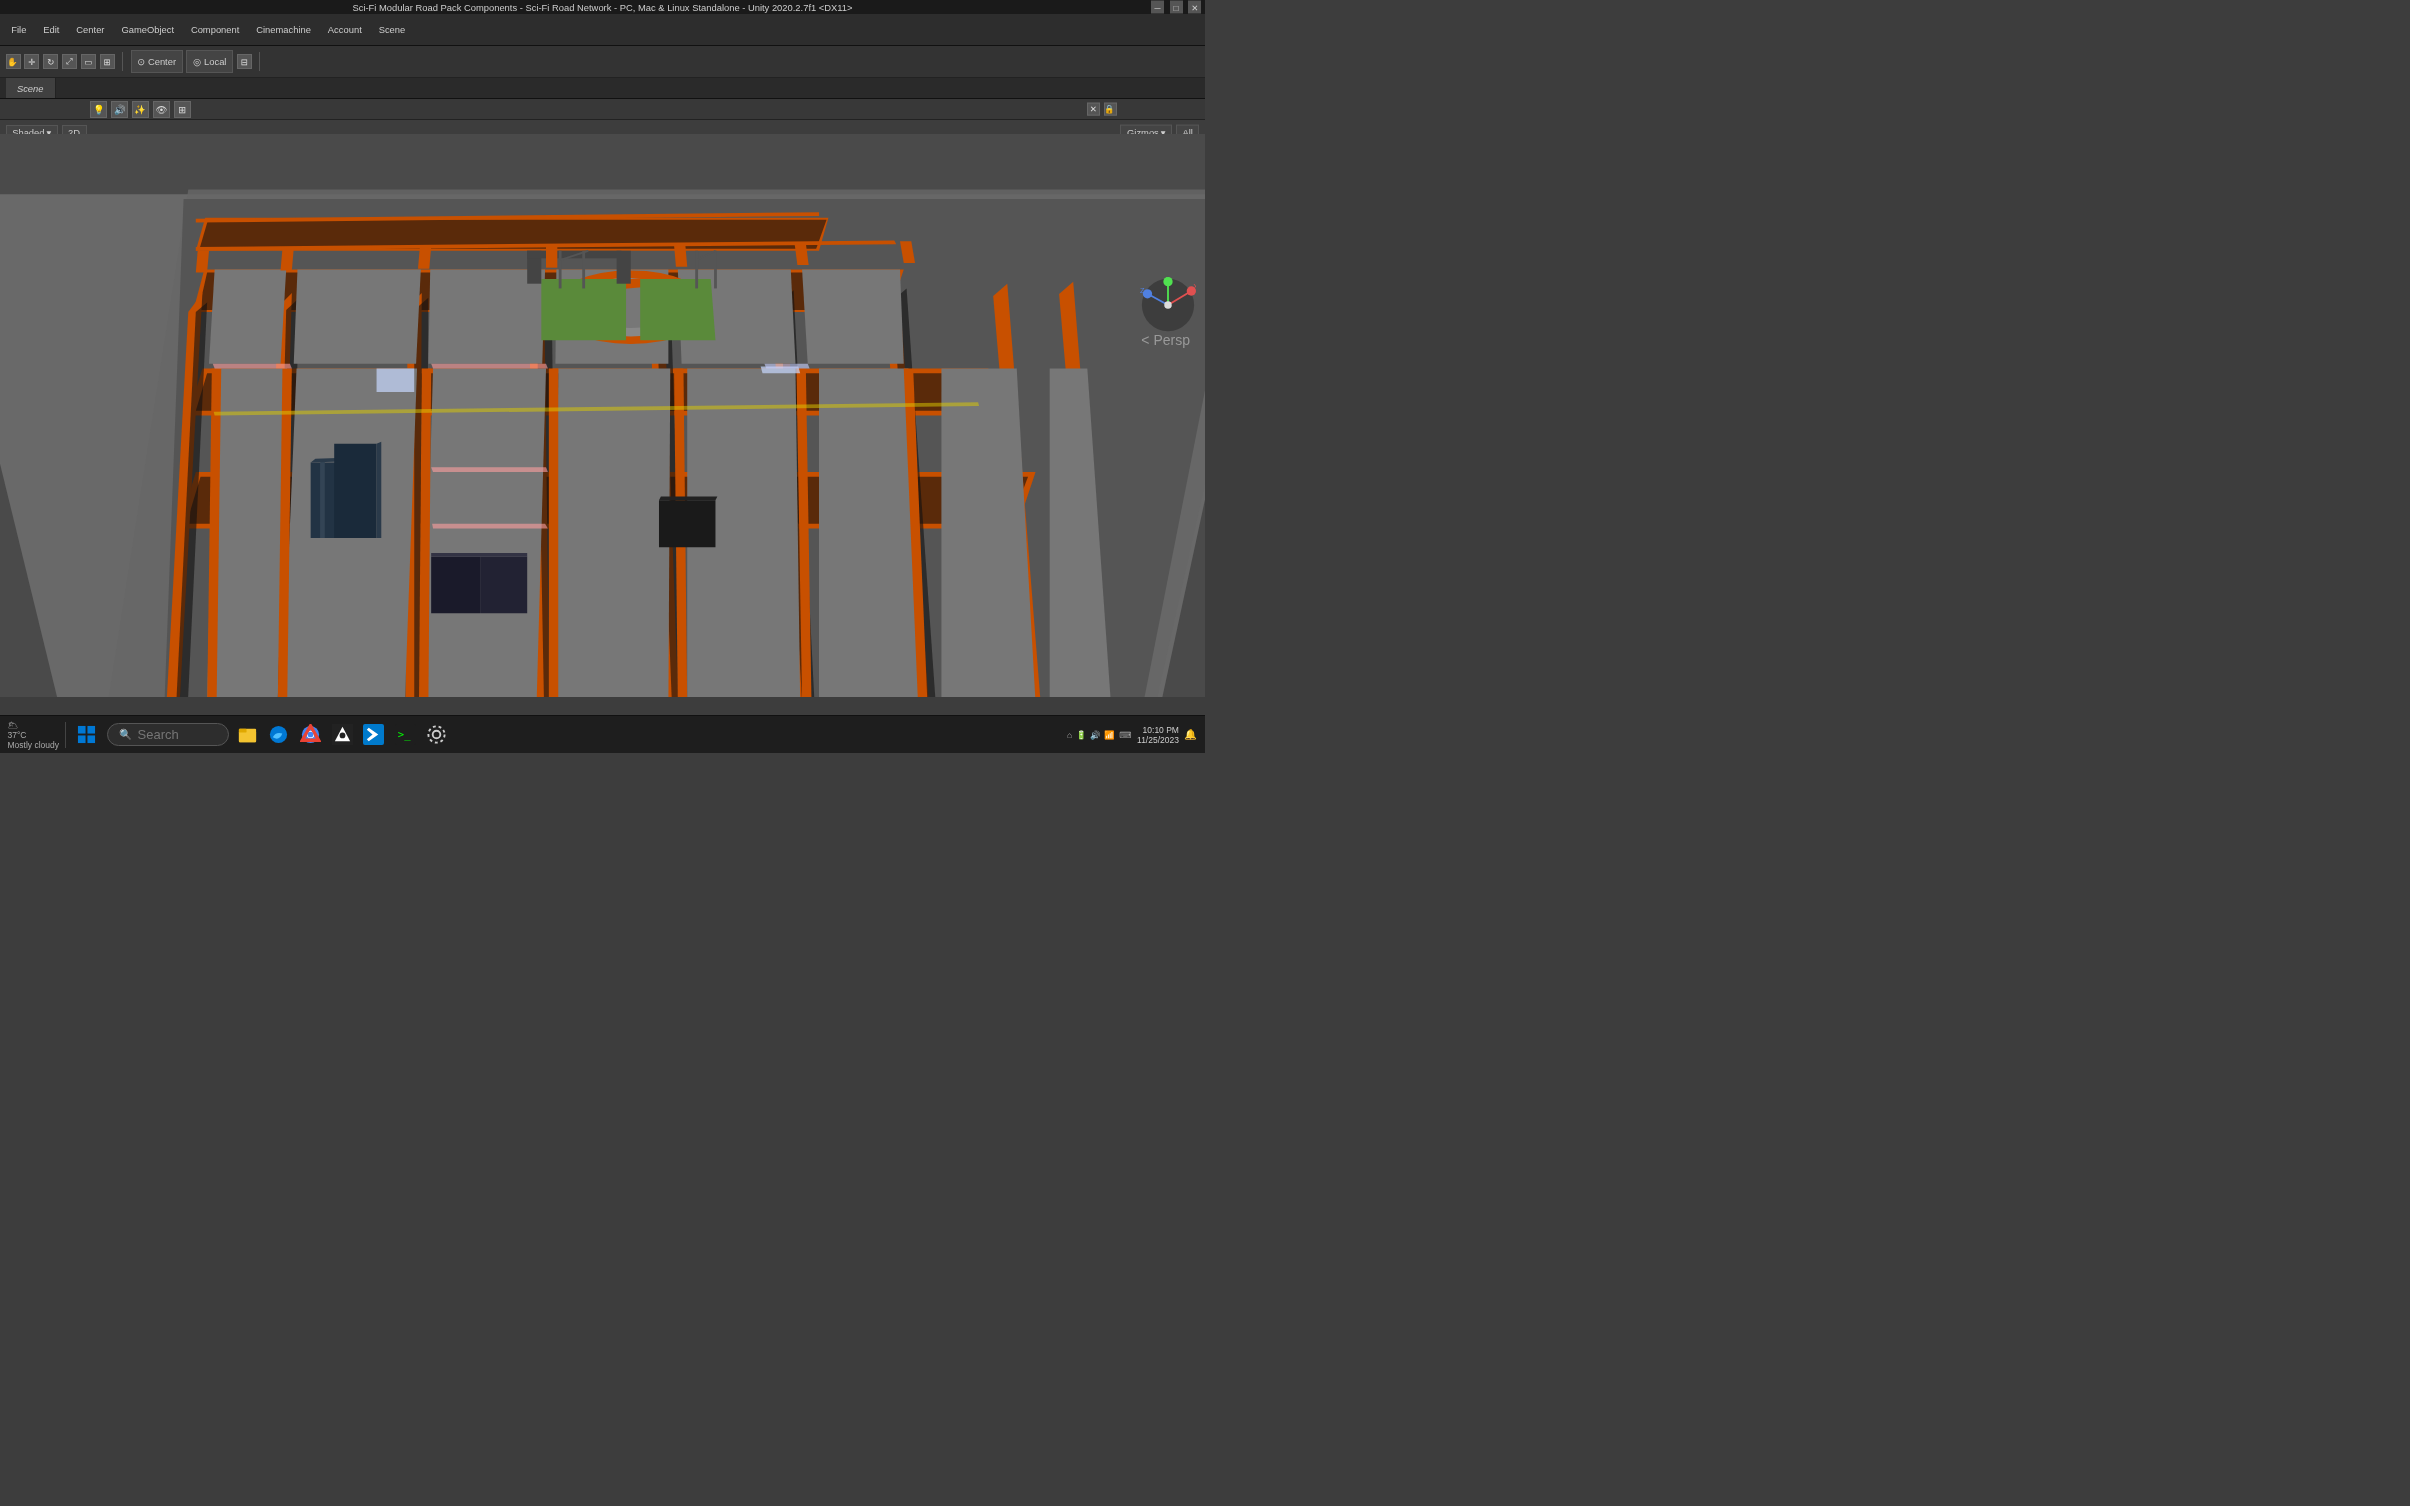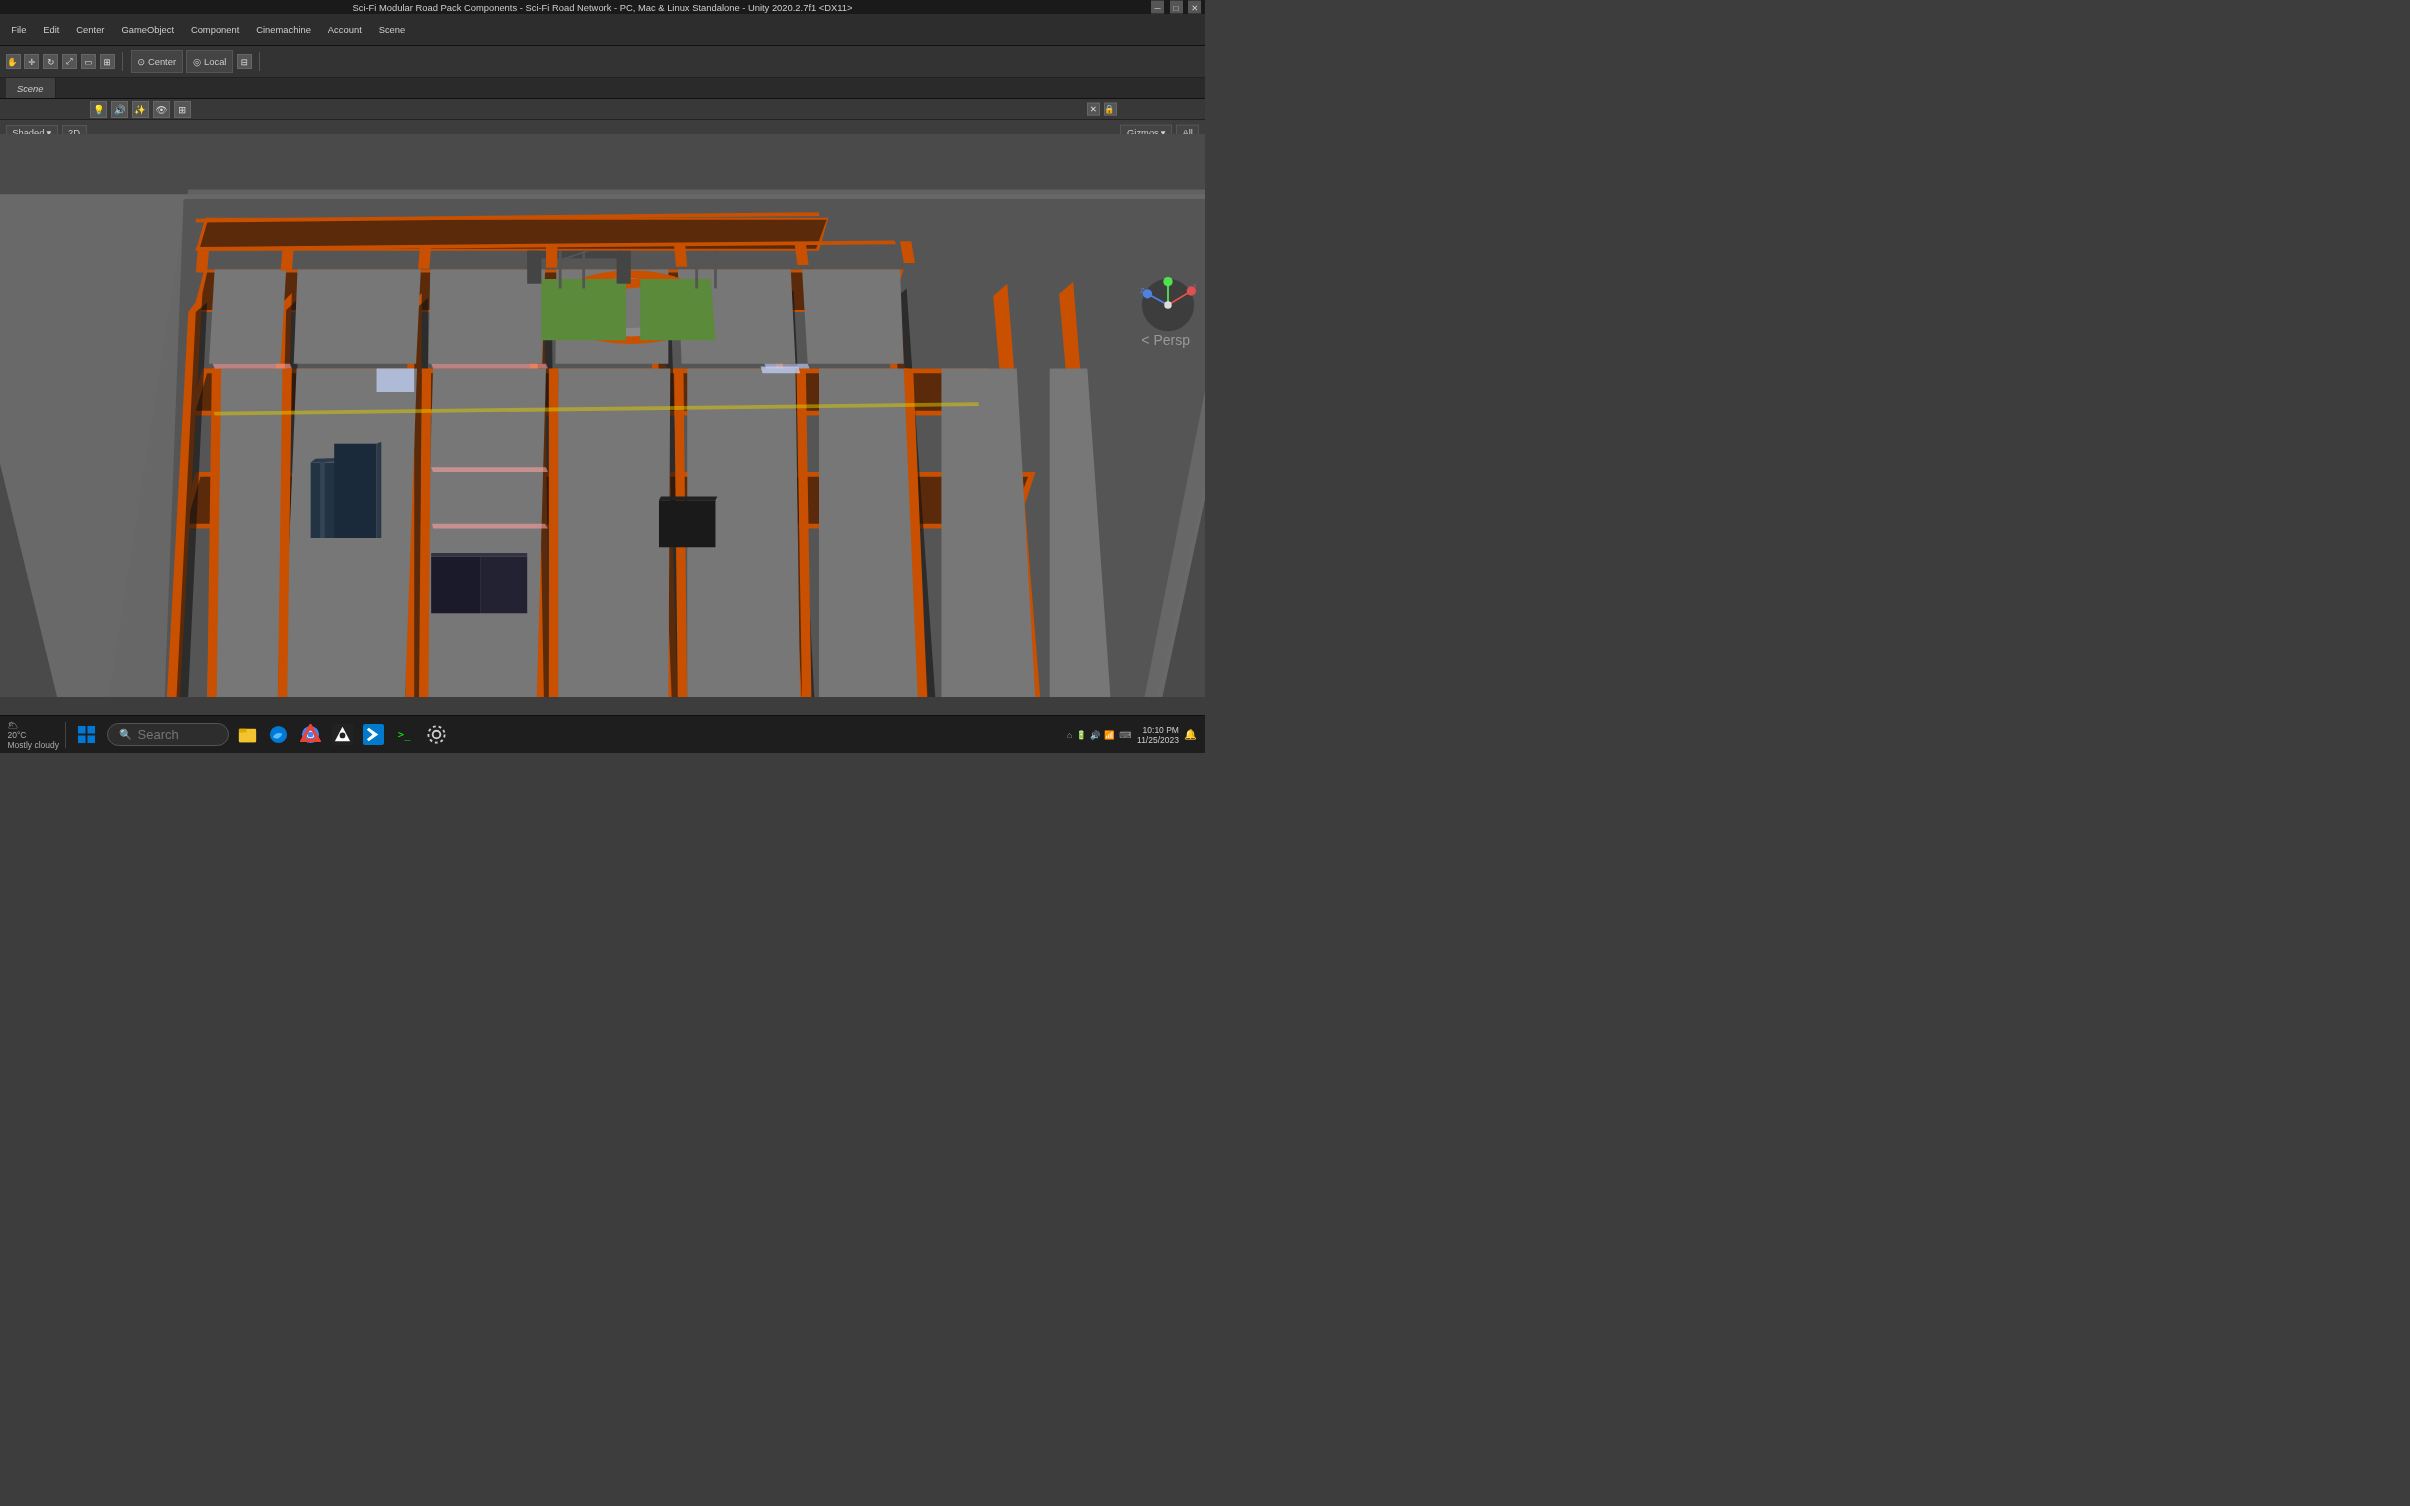--- a/index.html
+++ b/index.html
@@ -592,21 +592,21 @@
     </svg>
   </div>
 
   <div id="persp-label">&lt; Persp</div>
 </div>
 
 <div id="taskbar">
 
   <div id="weather-info">
     <span>🌥</span>
-    <span>20°C</span>
+    <span>37°C</span>
     <span>Mostly cloudy</span>
   </div>
   <div class="taskbar-sep"></div>
 
   <button id="start-btn">
     <svg width="19" height="19" viewBox="0 0 20 20">
       <rect x="1" y="1" width="8" height="8" fill="#0078d4"></rect>
       <rect x="11" y="1" width="8" height="8" fill="#0078d4"></rect>
       <rect x="1" y="11" width="8" height="8" fill="#0078d4"></rect>
       <rect x="11" y="11" width="8" height="8" fill="#0078d4"></rect>

